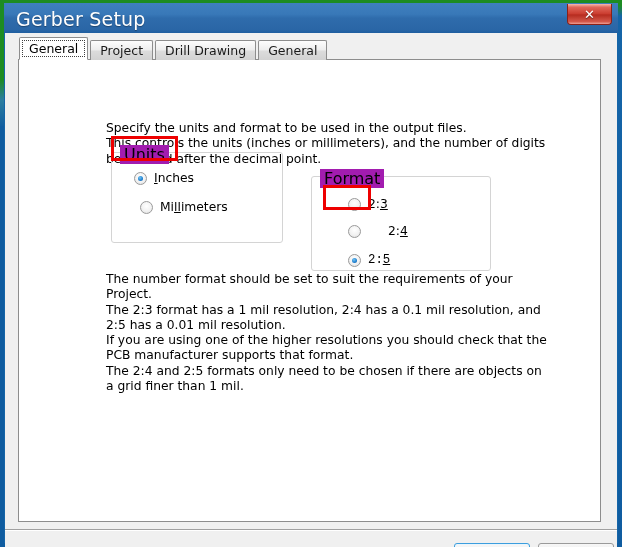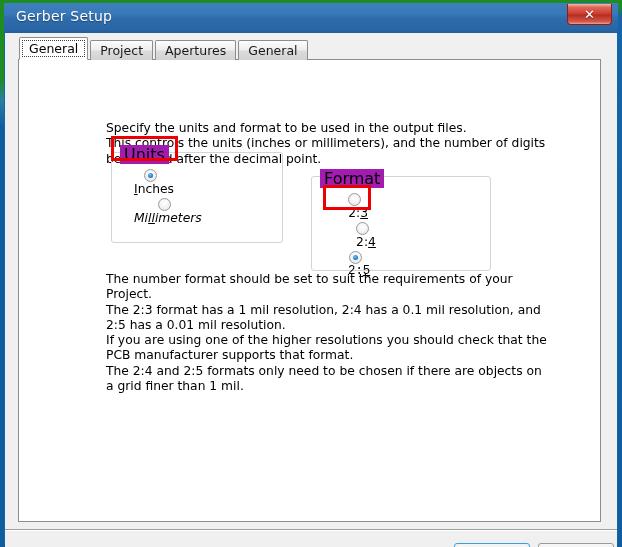--- a/index.html
+++ b/index.html
@@ -67,21 +67,21 @@
     width: 614px;
     height: 30px;
     background: linear-gradient(to bottom,
         #3f7fbe 0%, #3878b8 38%, #2f6cac 50%, #2a66a6 88%, #1f5ea0 100%);
     box-sizing: border-box;
   }
   #title-text {
     position: absolute;
     left: 12px;
     top: 5px;
-    font-size: 14px;
+    font-size: 19px;
     color: #ffffff;
     letter-spacing: 0.2px;
     white-space: nowrap;
     text-shadow: 0 1px 1px rgba(0,0,0,0.35);
   }
   #close-button {
     position: absolute;
     right: 6px;
     top: 1px;
     width: 45px;
@@ -221,21 +221,20 @@
     margin-top: 24px;
   }
 
   
   .radio-row {
     position: absolute;
     display: flex;
     align-items: center;
     cursor: pointer;
     height: 18px;
-    flex-direction: column;
   }
   .radio-dot {
     width: 13px;
     height: 13px;
     border-radius: 50%;
     box-sizing: border-box;
     background: radial-gradient(circle at 50% 38%, #ffffff 0%, #f2f2f2 55%, #dcdcdc 100%);
     border: 1px solid #9a9a9a;
     position: relative;
     flex: none;
@@ -343,55 +342,55 @@
 
     <div id="tabstrip">
       <div class="tab active">
         <span>General</span>
         <span class="focusrect"></span>
       </div>
       <div class="tab">
         <span>Project</span>
       </div>
       <div class="tab">
-        <span>Apertures</span>
+        <span>Drill Drawing</span>
       </div>
       <div class="tab">
         <span>General</span>
       </div>
     </div>
 
     <div id="tabpanel">
 
       <div class="para" id="intro-text">Specify the units and format to be used in the output files.
 This controls the units (inches or millimeters), and the number of digits before and after the decimal point.</div>
 
       <div class="groupbox" id="units-group">
         <span class="gb-title">Units</span>
 
         <div class="radio-row" style="left:22px; top:16px;">
           <span class="radio-dot checked"></span>
           <span class="radio-label"><u>I</u><span>nches</span></span>
         </div>
 
-        <div class="radio-row" style="left:22px; top:45px;font-style:italic;">
+        <div class="radio-row" style="left:28px; top:45px;">
           <span class="radio-dot"></span>
           <span class="radio-label"><span>Mi</span><u>ll</u><span>imeters</span></span>
         </div>
       </div>
 
       <div class="groupbox" id="format-group">
         <span class="gb-title">Format</span>
 
         <div class="radio-row" style="left:36px; top:16px;align-items:flex-end;">
           <span class="radio-dot"></span>
           <span class="radio-label"><span>2:</span><u>3</u></span>
         </div>
 
-        <div class="radio-row" style="left:44px; top:45px;">
+        <div class="radio-row" style="left:36px; top:45px;gap:20px;">
           <span class="radio-dot"></span>
           <span class="radio-label"><span>2:</span><u>4</u></span>
         </div>
 
         <div class="radio-row" style="left:36px; top:74px;font-family:Liberation Mono, monospace;">
           <span class="radio-dot checked"></span>
           <span class="radio-label"><span>2:</span><u>5</u></span>
         </div>
       </div>
 

